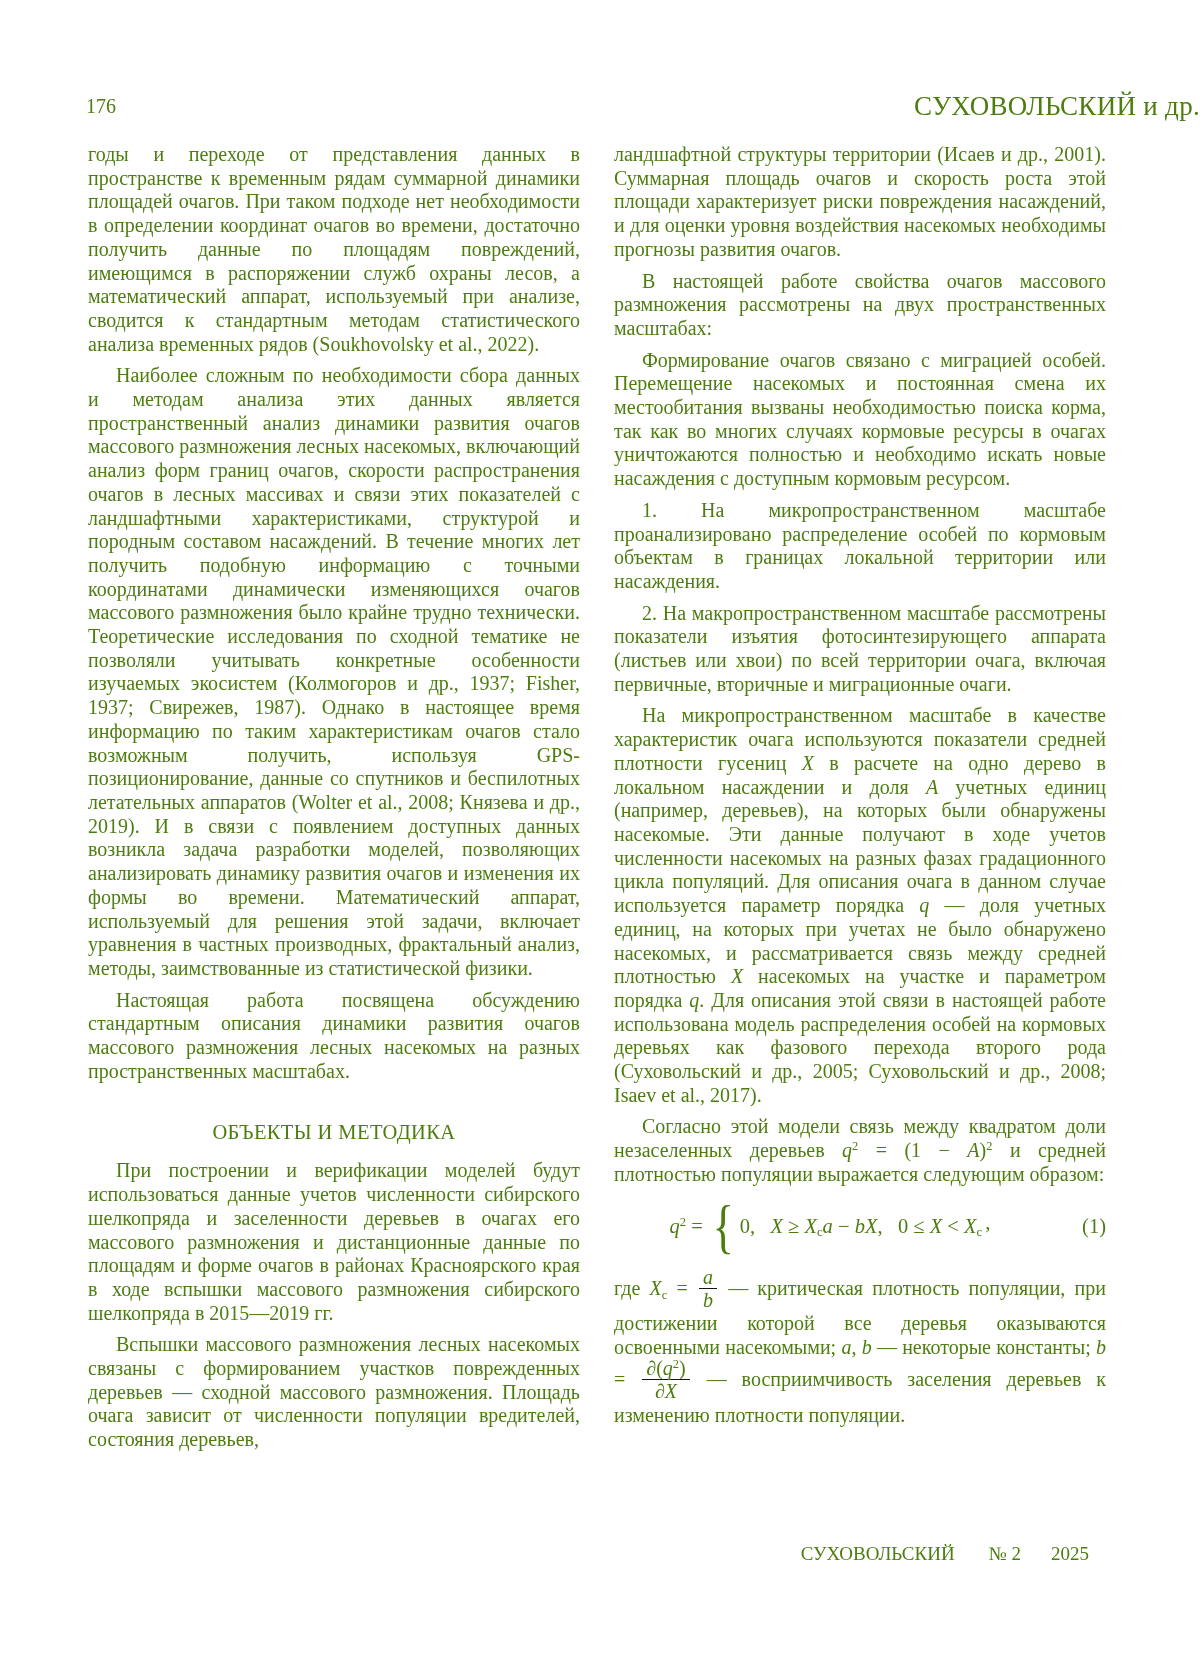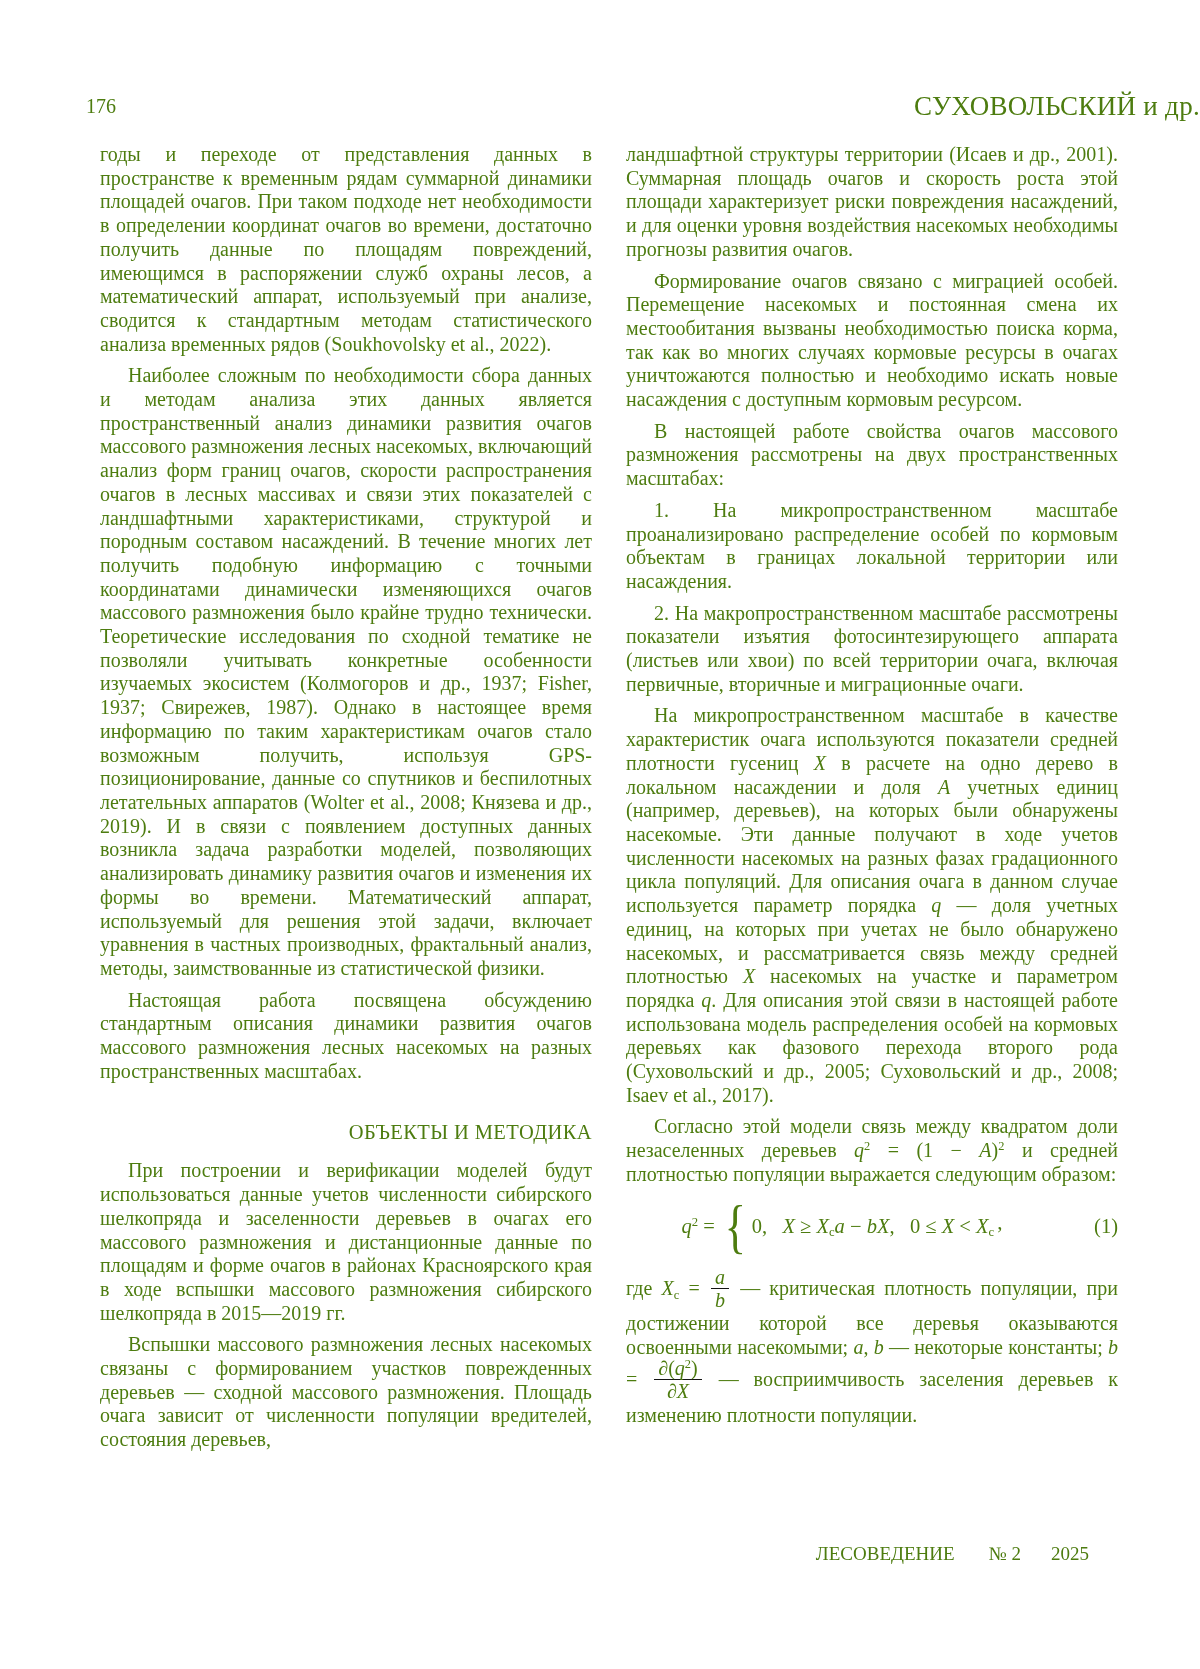--- a/index.html
+++ b/index.html
@@ -31,38 +31,38 @@
     display: block;
     text-align: right;
     font-size: 27px;
     line-height: 22px;
     letter-spacing: 0.3px;
   }
   
   .columns {
     position: absolute;
     top: 143px;
-    left: 100px;
+    left: 88px;
     width: 1018px;
     display: flex;
     gap: 34px;
   }
   .col { width: 492px; }
   .col p {
     margin: 0 0 8px 0;
     text-align: justify;
     text-indent: 28px;
     font-size: 20px;
     line-height: 23.7px;
   }
   .col p.noindent { text-indent: 0; }
   .section-heading {
     font-size: 20.5px;
     font-weight: normal;
-    text-align: right;
+    text-align: center;
     margin: 38px 0 15px 0;
     letter-spacing: 0.4px;
   }
   sup, sub { font-size: 0.62em; line-height: 0; }
   sub { vertical-align: -0.25em; }
   sup { vertical-align: 0.55em; }
   i { font-style: italic; }
   
   .equation {
     position: relative;
@@ -133,22 +133,22 @@
       <p class="noindent">годы и переходе от представления данных в пространстве к временным рядам суммарной динамики площадей очагов. При таком подходе нет необходимости в определении координат очагов во времени, достаточно получить данные по площадям повреждений, имеющимся в распоряжении служб охраны лесов, а математический аппарат, используемый при анализе, сводится к стандартным методам статистического анализа временных рядов (Soukhovolsky et al., 2022).</p>
       <p>Наиболее сложным по необходимости сбора данных и методам анализа этих данных является пространственный анализ динамики развития очагов массового размножения лесных насекомых, включающий анализ форм границ очагов, скорости распространения очагов в лесных массивах и связи этих показателей с ландшафтными характеристиками, структурой и породным составом насаждений. В течение многих лет получить подобную информацию с точными координатами динамически изменяющихся очагов массового размножения было крайне трудно технически. Теоретические исследования по сходной тематике не позволяли учитывать конкретные особенности изучаемых экосистем (Колмогоров и др., 1937; Fisher, 1937; Свирежев, 1987). Однако в настоящее время информацию по таким характеристикам очагов стало возможным получить, используя GPS-позиционирование, данные со спутников и беспилотных летательных аппаратов (Wolter et al., 2008; Князева и др., 2019). И в связи с появлением доступных данных возникла задача разработки моделей, позволяющих анализировать динамику развития очагов и изменения их формы во времени. Математический аппарат, используемый для решения этой задачи, включает уравнения в частных производных, фрактальный анализ, методы, заимствованные из статистической физики.</p>
       <p>Настоящая работа посвящена обсуждению стандартным описания динамики развития очагов массового размножения лесных насекомых на разных пространственных масштабах.</p>
       <h2 class="section-heading">ОБЪЕКТЫ И МЕТОДИКА</h2>
       <p>При построении и верификации моделей будут использоваться данные учетов численности сибирского шелкопряда и заселенности деревьев в очагах его массового размножения и дистанционные данные по площадям и форме очагов в районах Красноярского края в ходе вспышки массового размножения сибирского шелкопряда в 2015—2019 гг.</p>
       <p>Вспышки массового размножения лесных насекомых связаны с формированием участков поврежденных деревьев — сходной массового размножения. Площадь очага зависит от численности популяции вредителей, состояния деревьев,</p>
     </section>
 
     <section class="col">
       <p class="noindent">ландшафтной структуры территории (Исаев и др., 2001). Суммарная площадь очагов и скорость роста этой площади характеризует риски повреждения насаждений, и для оценки уровня воздействия насекомых необходимы прогнозы развития очагов.</p>
+      <p>В настоящей работе свойства очагов массового размножения рассмотрены на двух пространственных масштабах:</p>
       <p>Формирование очагов связано с миграцией особей. Перемещение насекомых и постоянная смена их местообитания вызваны необходимостью поиска корма, так как во многих случаях кормовые ресурсы в очагах уничтожаются полностью и необходимо искать новые насаждения с доступным кормовым ресурсом.</p>
-      <p>В настоящей работе свойства очагов массового размножения рассмотрены на двух пространственных масштабах:</p>
       <p>1. На микропространственном масштабе проанализировано распределение особей по кормовым объектам в границах локальной территории или насаждения.</p>
       <p>2. На макропространственном масштабе рассмотрены показатели изъятия фотосинтезирующего аппарата (листьев или хвои) по всей территории очага, включая первичные, вторичные и миграционные очаги.</p>
       <p>На микропространственном масштабе в качестве характеристик очага используются показатели средней плотности гусениц <i>X</i> в расчете на одно дерево в локальном насаждении и доля <i>A</i> учетных единиц (например, деревьев), на которых были обнаружены насекомые. Эти данные получают в ходе учетов численности насекомых на разных фазах градационного цикла популяций. Для описания очага в данном случае используется параметр порядка <i>q</i> — доля учетных единиц, на которых при учетах не было обнаружено насекомых, и рассматривается связь между средней плотностью <i>X</i> насекомых на участке и параметром порядка <i>q</i>. Для описания этой связи в настоящей работе использована модель распределения особей на кормовых деревьях как фазового перехода второго рода (Суховольский и др., 2005; Суховольский и др., 2008; Isaev et al., 2017).</p>
       <p>Согласно этой модели связь между квадратом доли незаселенных деревьев <i>q</i><sup>2</sup> = (1 − <i>A</i>)<sup>2</sup> и средней плотностью популяции выражается следующим образом:</p>
 
       <div class="equation">
         <div class="eq-body">
           <span class="eq-lhs"><i>q</i><sup>2</sup> =</span>
           <span class="eq-brace">{</span>
           <span class="eq-cases">
@@ -159,16 +159,16 @@
         </div>
         <span class="eq-number">(1)</span>
       </div>
 
       <p class="noindent">где <i>X</i><sub>c</sub> = <span class="frac"><span class="num"><i>a</i></span><span class="den"><i>b</i></span></span> — критическая плотность популяции, при достижении которой все деревья оказываются освоенными насекомыми; <i>a</i>, <i>b</i> — некоторые константы; <i>b</i> = <span class="frac"><span class="num">∂(<i>q</i><sup>2</sup>)</span><span class="den">∂<i>X</i></span></span> — восприимчивость заселения деревьев к изменению плотности популяции.</p>
     </section>
 
   </div>
 
   <div class="page-footer">
-    <span class="journal">ЛЕСОВЕДЕНИЕ</span><span class="issue">№ 2</span><span class="year">2025</span>
+    <span class="journal">СУХОВОЛЬСКИЙ</span><span class="issue">№ 2</span><span class="year">2025</span>
   </div>
 
 </div>
 
 </body></html>

